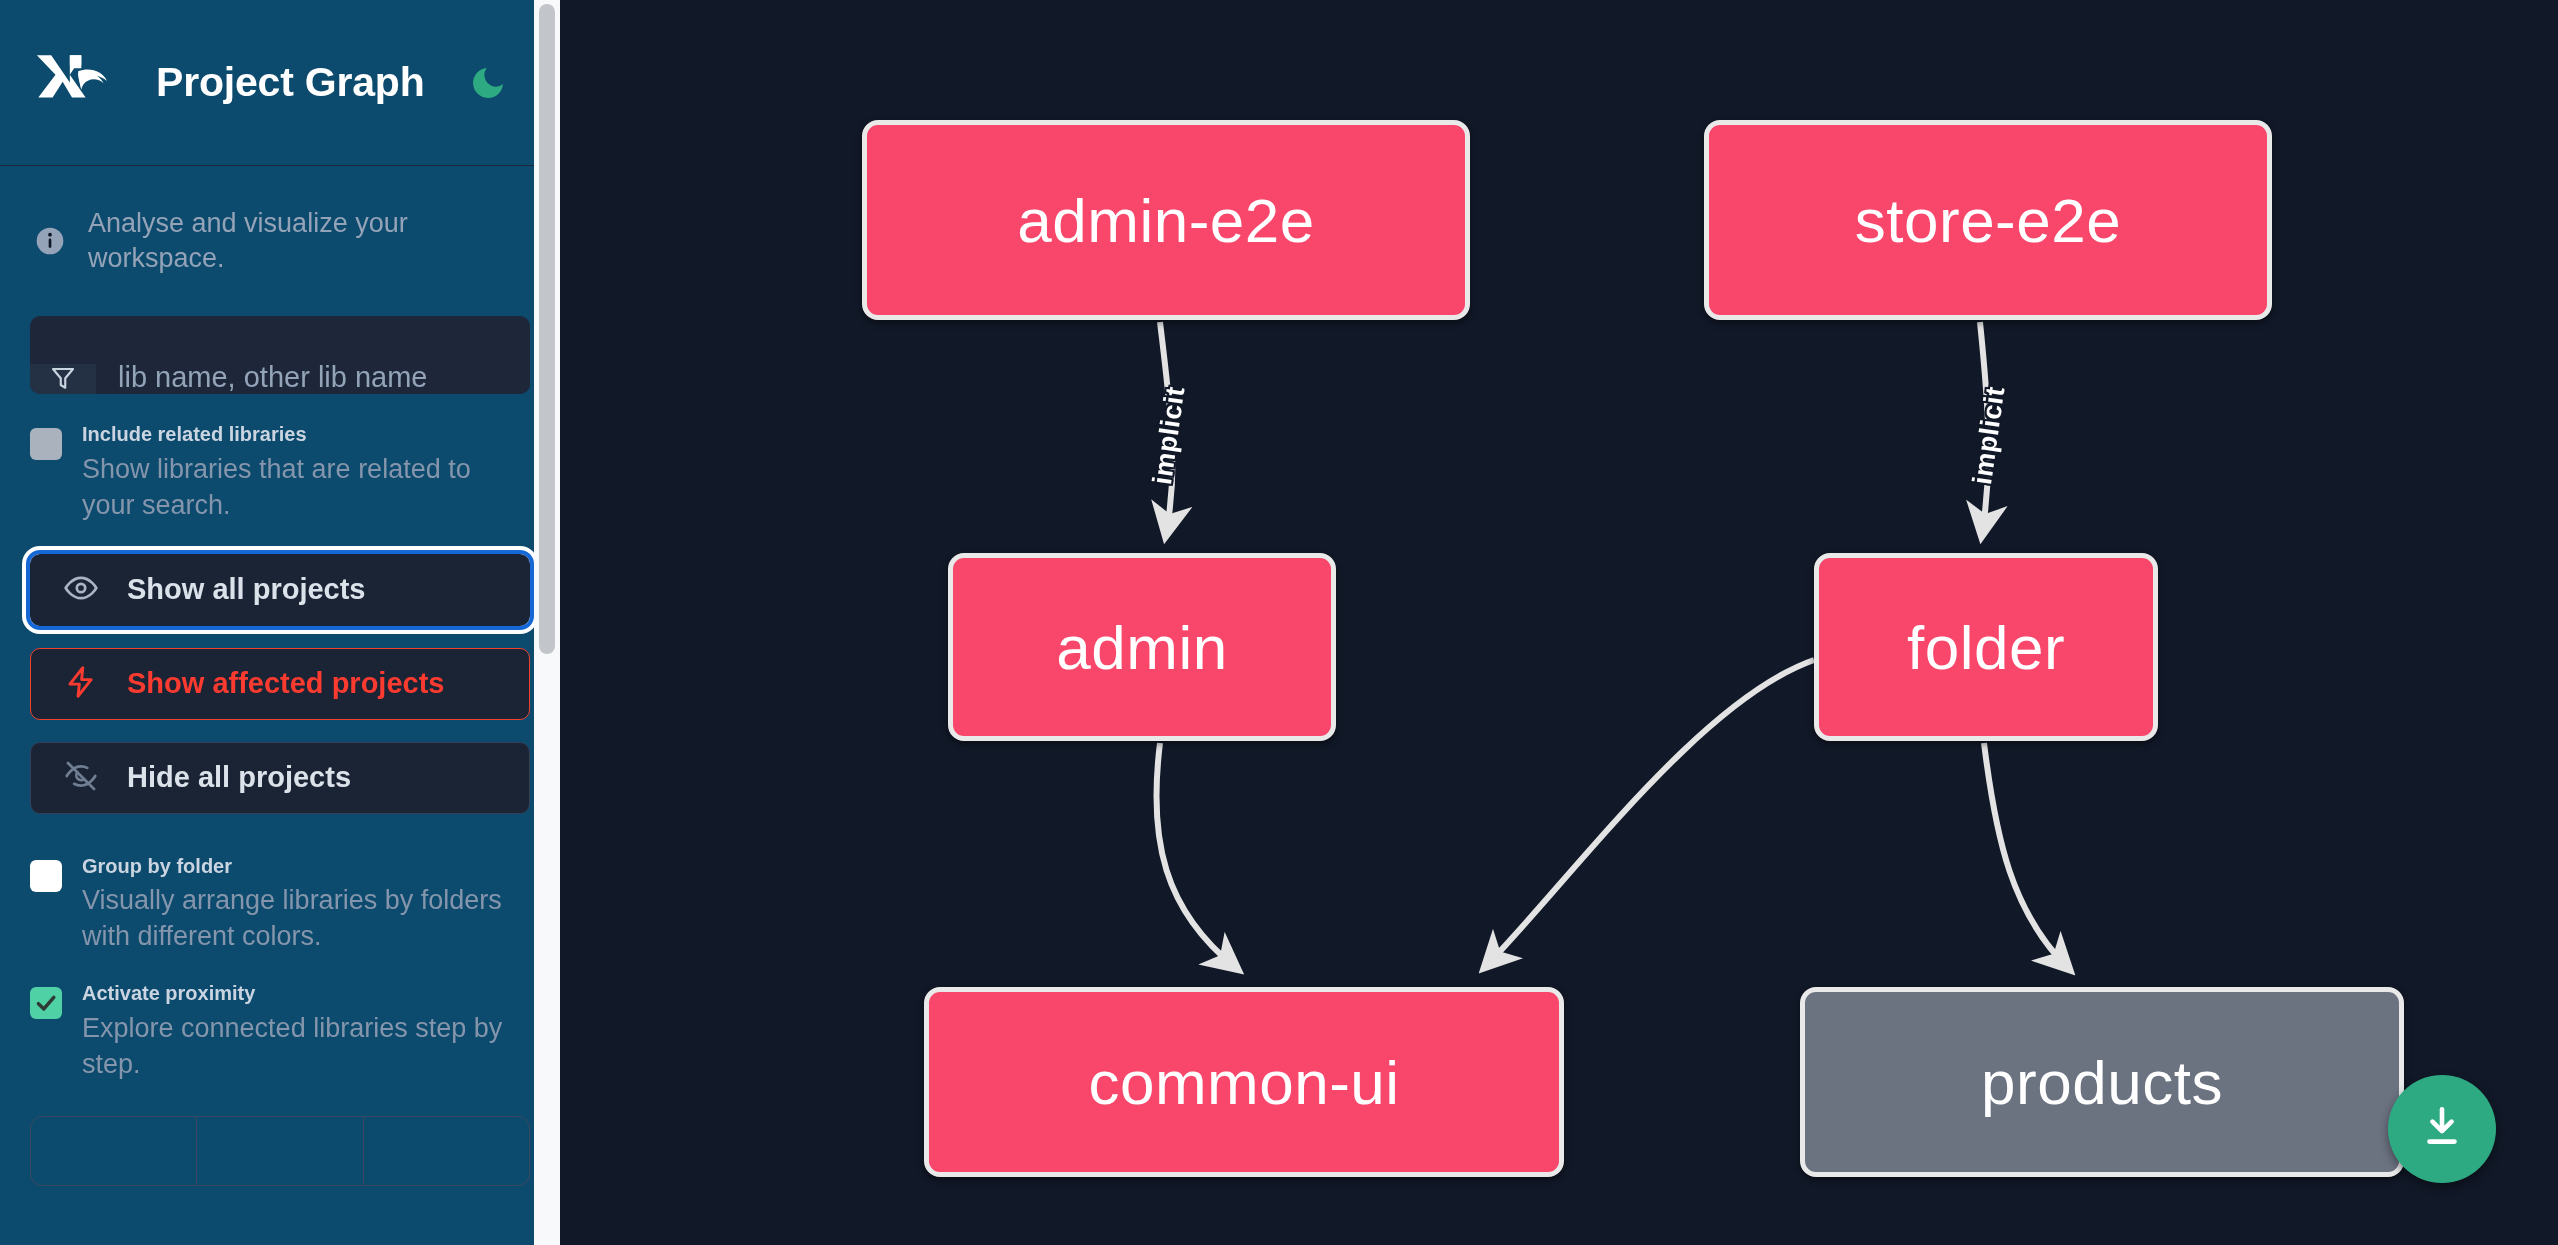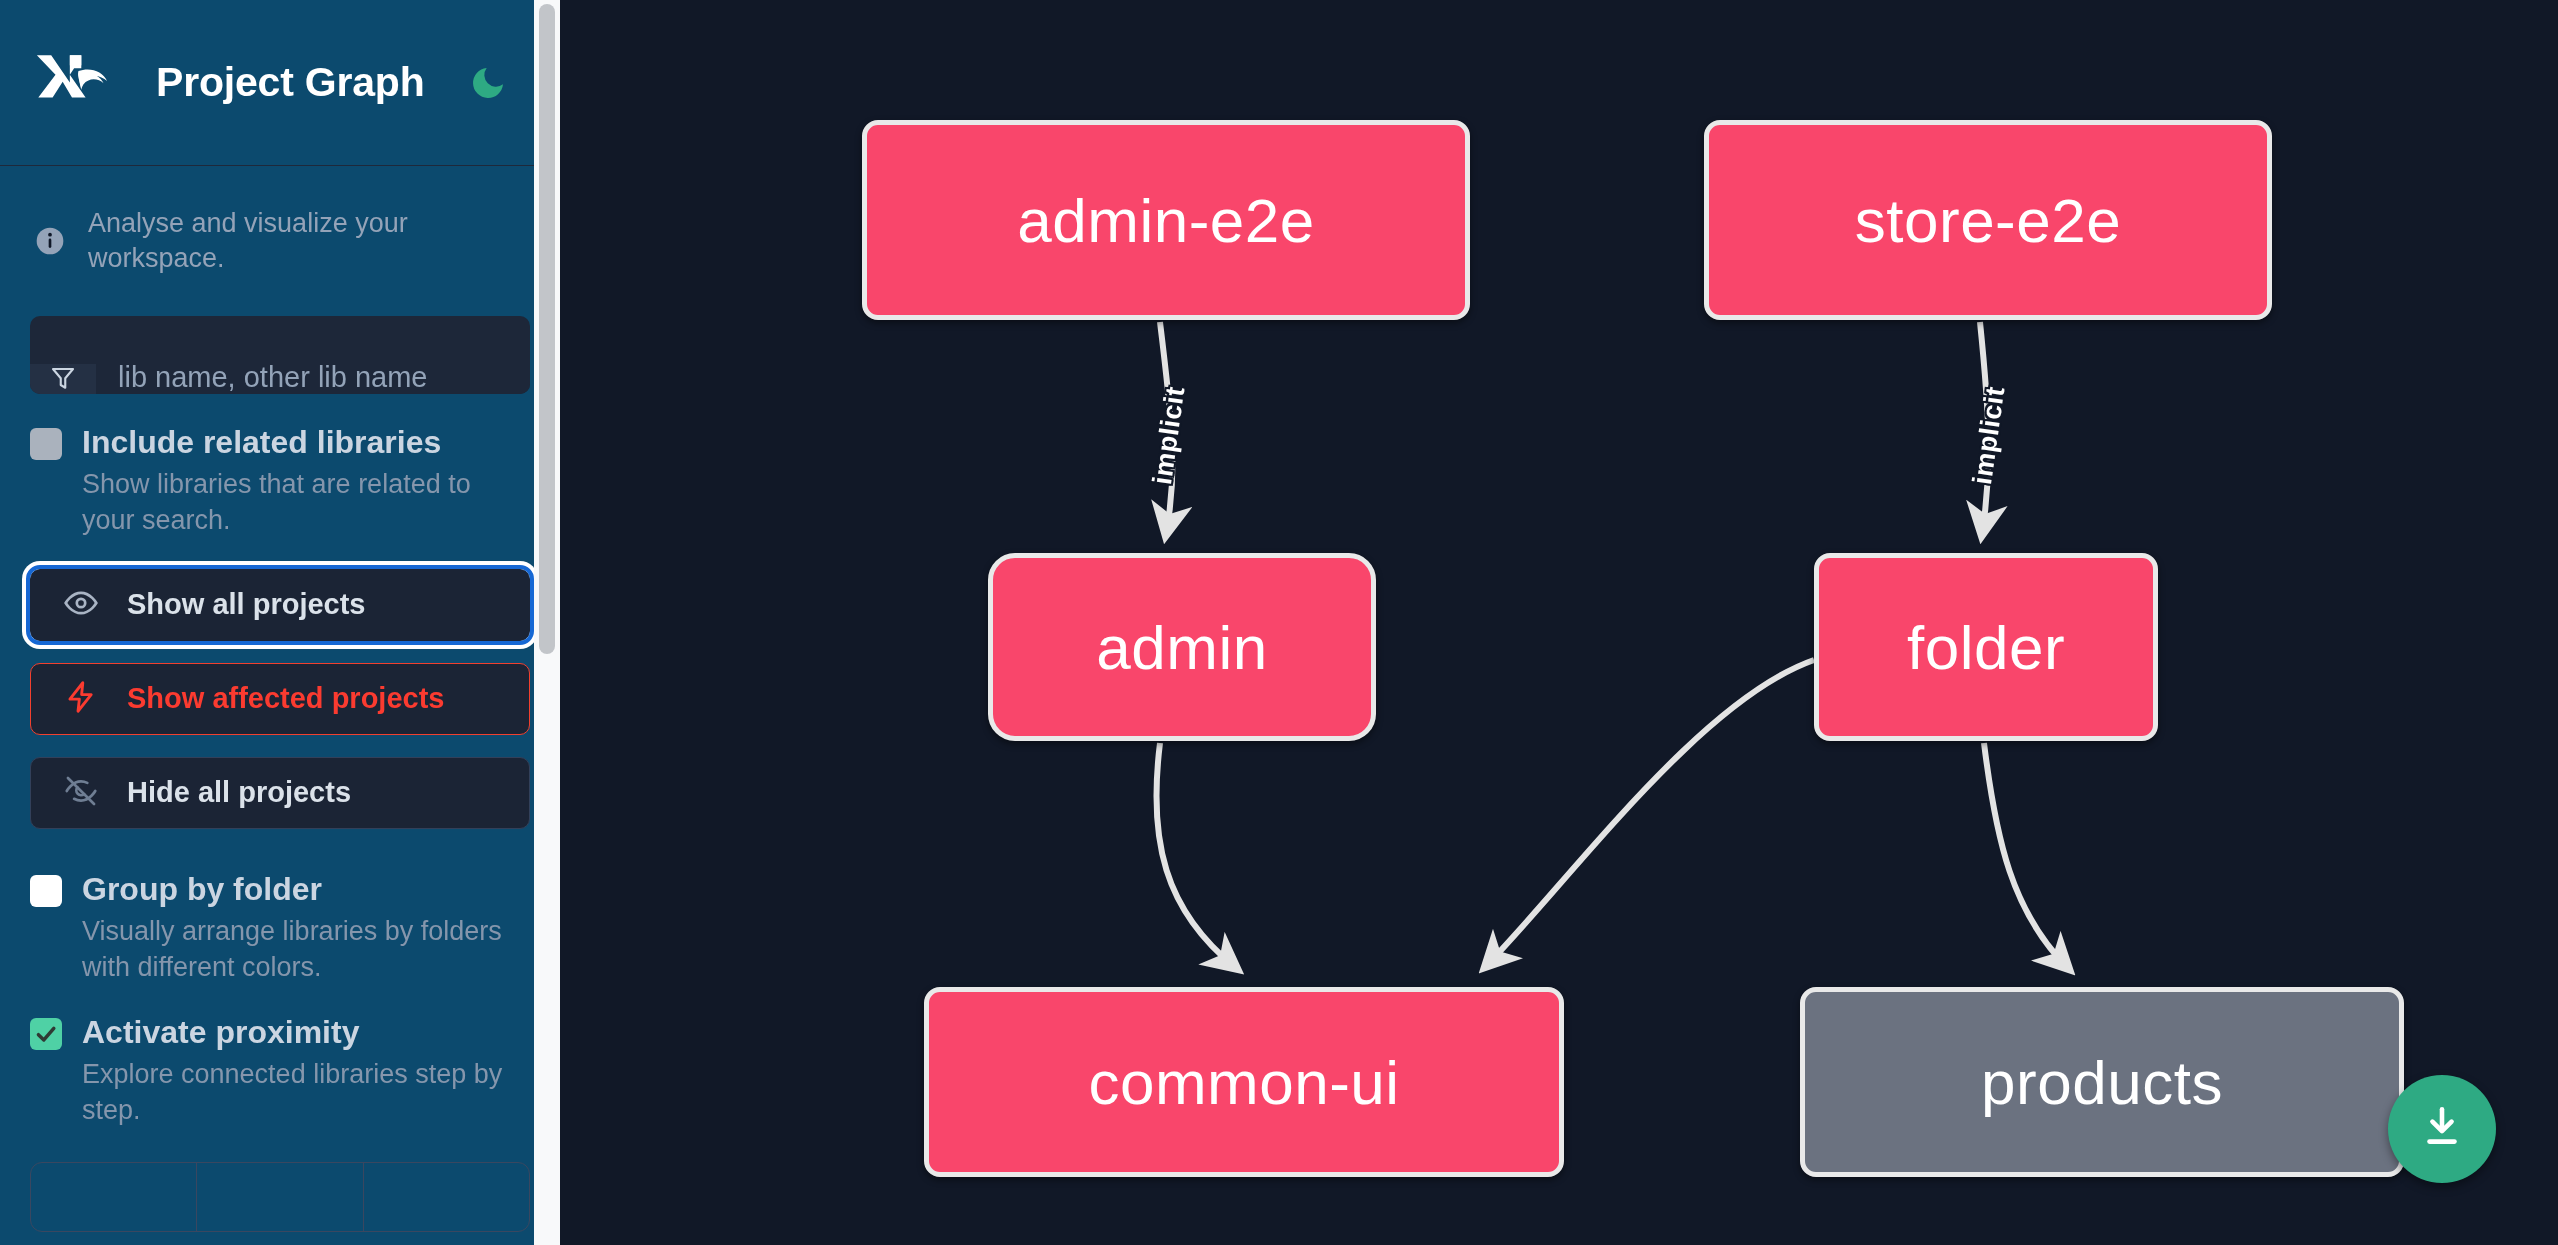--- a/index.html
+++ b/index.html
@@ -90,21 +90,21 @@
     cursor: pointer;
     display: flex; align-items: center; justify-content: center;
   }
   .cb-grey { background: #aab2bd; }
   .cb-white { background: #ffffff; }
   .cb-green { background: #4fd1a5; }
   .cb-green svg { width: 26px; height: 26px; }
   .cb-text { flex: 1; }
   .cb-label {
     color: #cbd5e1;
-    font-size: 32px;
+    font-size: 20px;
     font-weight: 700;
     line-height: 1.28;
   }
   .cb-desc {
     color: #8596ac;
     font-size: 27px;
     line-height: 1.33;
     margin-top: 4px;
     max-width: 455px;
   }
@@ -348,21 +348,21 @@
         <path d="M1424 743 C 1436 840, 1452 912, 1508 968"></path>
       </g>
     </svg>
 
     <div class="node app" style="left:302px; top:120px;  width:608px; height:200px;">
       <span>admin-e2e</span>
     </div>
     <div class="node app" style="left:1144px; top:120px; width:568px; height:200px;">
       <span>store-e2e</span>
     </div>
-    <div class="node app" style="left:428px; top:553px;  width:388px; height:188px;border-radius:27px;">
+    <div class="node app" style="left:388px; top:553px;  width:388px; height:188px;">
       <span>admin</span>
     </div>
     <div class="node app" style="left:1254px; top:553px; width:344px; height:188px;">
       <span>folder</span>
     </div>
     <div class="node lib" style="left:364px; top:987px;  width:640px; height:190px;">
       <span>common-ui</span>
     </div>
     <div class="node grey" style="left:1240px; top:987px; width:604px; height:190px;">
       <span>products</span>

